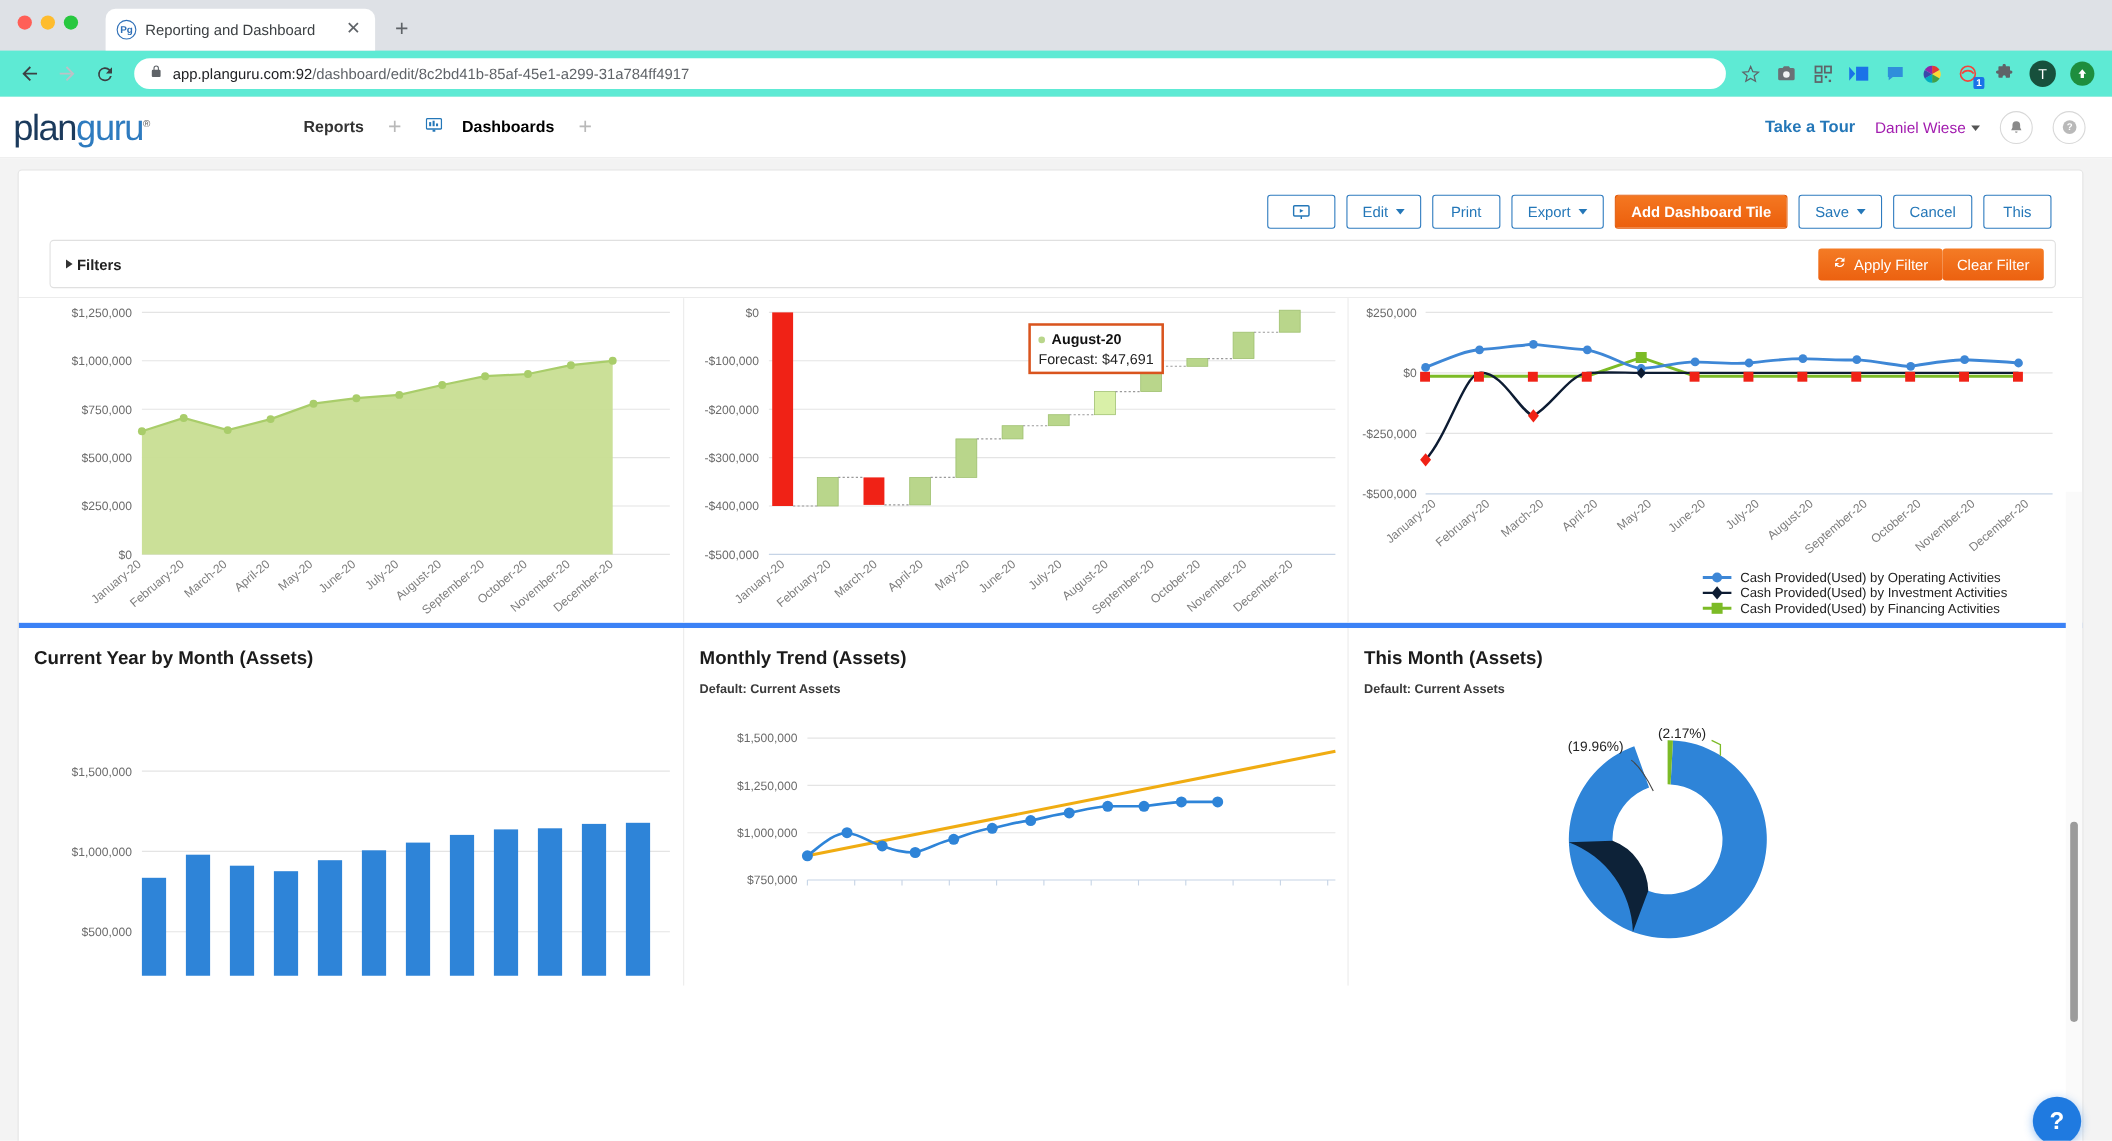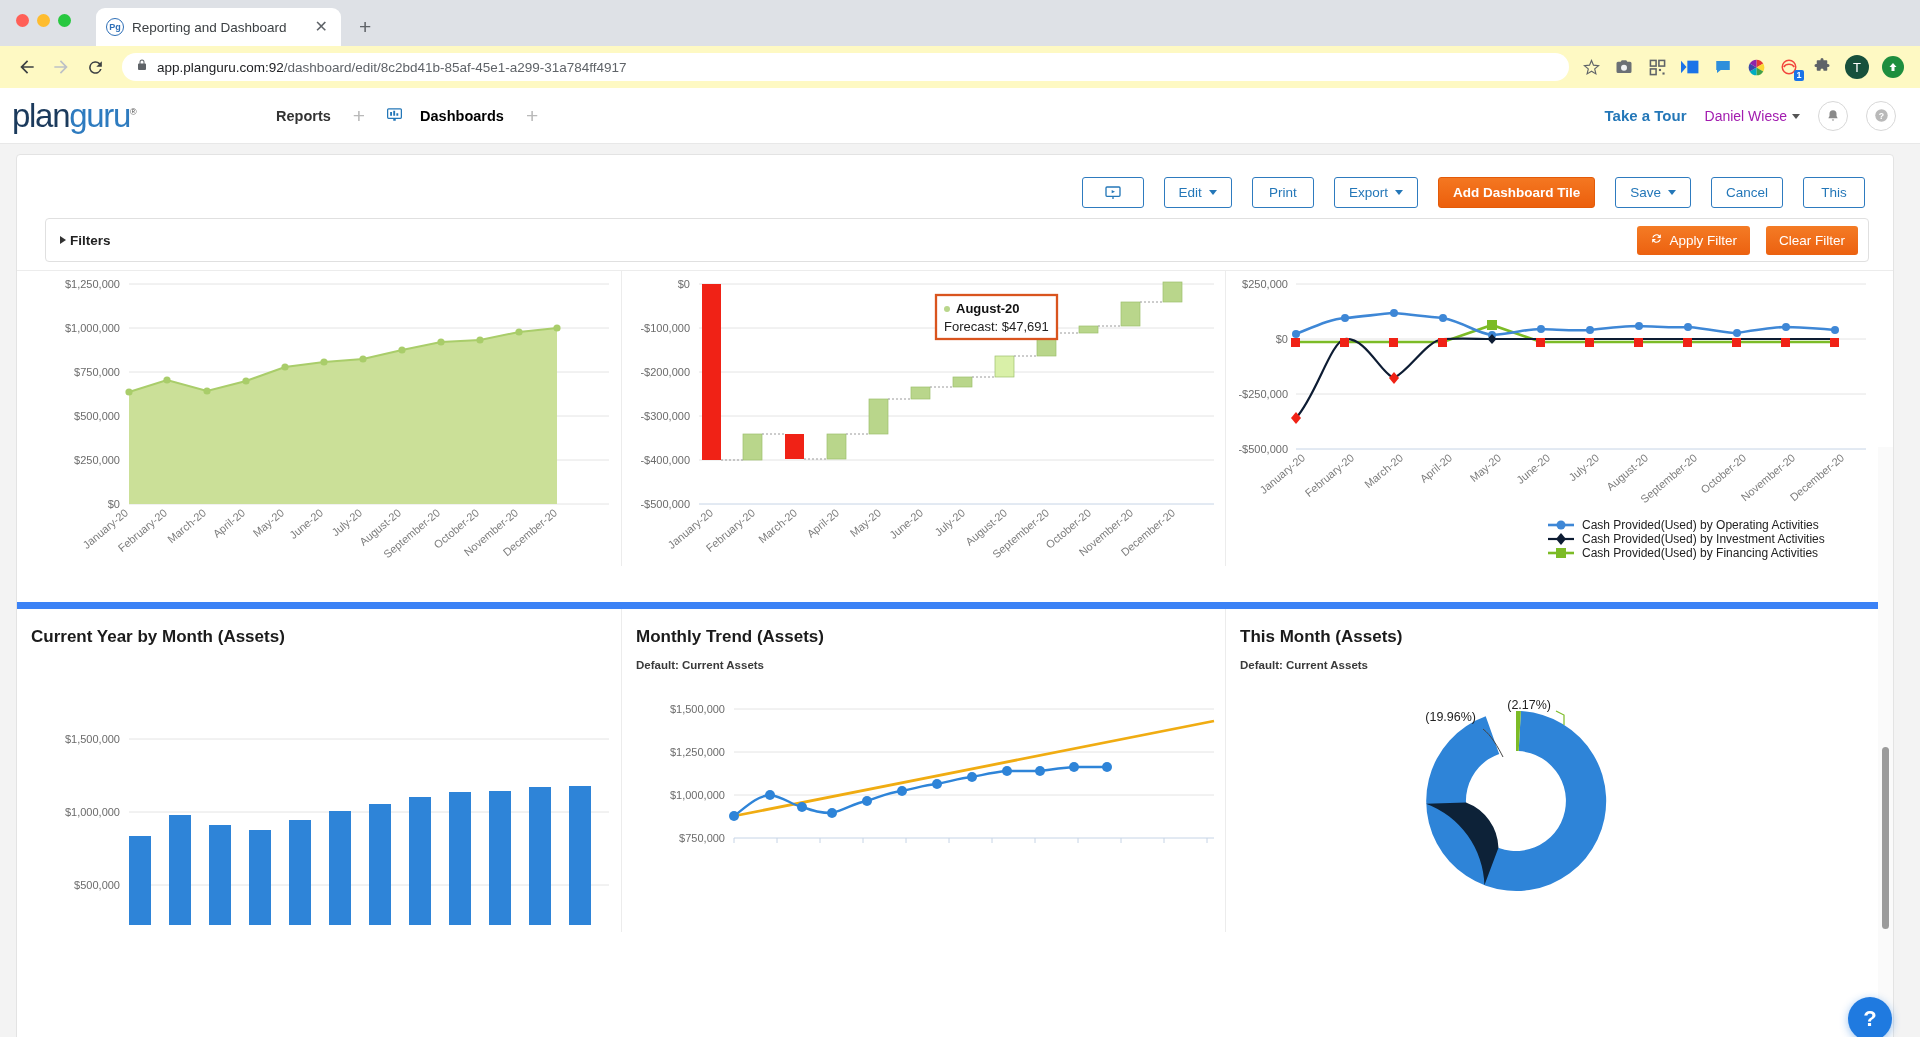--- a/index.html
+++ b/index.html
@@ -25,21 +25,21 @@
   }
   .favicon {
     width: 18px; height: 18px; border-radius: 50%; border: 1.6px solid #2e6fb7;
     color: #2e6fb7; font-size: 9px; font-weight: bold; display: flex;
     align-items: center; justify-content: center; flex: 0 0 auto;
   }
   .tab-title { font-size: 13.5px; color: #3c4043; white-space: nowrap; overflow: hidden; flex: 1; }
   .tab-close { font-size: 16px; color: #5f6368; cursor: pointer; line-height: 1; padding: 0 3px; }
   .newtab { font-size: 21px; color: #5f6368; margin-left: 18px; margin-bottom: 7px; cursor: pointer; }
 
-  .toolbar { height: 42px; background: #fef9c3; display: flex; align-items: center; padding: 0 12px; gap: 4px; }
+  .toolbar { height: 42px; background: #5eead4; display: flex; align-items: center; padding: 0 12px; gap: 4px; }
   .nav-btn { width: 30px; height: 30px; display:flex; align-items:center; justify-content:center; color: #3c4043; cursor: pointer; }
   .nav-btn svg { display: block; }
   .nav-btn.disabled { color: #bdc1c6; }
   .omnibox {
     flex: 1; height: 28px; background: #fff; border-radius: 16px; margin: 0 8px;
     display: flex; align-items: center; padding: 0 14px; gap: 9px;
   }
   .lock { flex: 0 0 auto; }
   .url { font-size: 13.5px; color: #202124; white-space: nowrap; overflow: hidden; }
   .url .host { color: #202124; }
@@ -74,21 +74,21 @@
   .caret-dn { display:inline-block; width:0; height:0; border-left:4.5px solid transparent; border-right:4.5px solid transparent; border-top:5px solid #555; margin-left:5px; vertical-align: middle;}
   .hdr-circ { width: 30px; height: 30px; border-radius: 50%; border: 1px solid #d8d8d8;
     display: flex; align-items: center; justify-content: center; cursor: pointer; color: #7a7a7a; font-size: 14px; }
 
   
   .page { position: relative; width: 1920px; height: 933px; background: #f3f3f3; }
   .panel {
     position: absolute; left: 16px; top: 10px; width: 1878px; height: 940px;
     background: #fff; border: 1px solid #e3e3e3; border-radius: 4px; overflow: hidden;
   }
-  .toolbar-row { display: flex; justify-content: flex-end; gap: 20px; padding: 22px 28px 0 0; }
+  .toolbar-row { display: flex; justify-content: flex-end; gap: 10px; padding: 22px 28px 0 0; }
   .btn {
     min-width: 62px; height: 31px; border: 1px solid #2e7bbf; border-radius: 3px;
     background: #fff; color: #2477b8; font-size: 13.5px; display: flex; align-items: center;
     justify-content: center; padding: 0 14px; cursor: pointer; font-family: "Liberation Sans", sans-serif;
     white-space: nowrap;
   }
   .btn.primary { background: linear-gradient(180deg,#f47721,#ec5f0c); border-color: #e35a08; color: #fff; font-weight: 600; }
   .btn .cc { display:inline-block; width:0; height:0; border-left:4px solid transparent; border-right:4px solid transparent; border-top:5px solid #2477b8; margin-left:7px;}
   .btn-pres { width: 62px; }
 
@@ -105,31 +105,31 @@
     border: solid #2e7bbf; border-width: 0 2px 2px 0; transform: rotate(42deg);
   }
   .global-label { font-size: 13.5px; color: #333; }
 
   .filters-bar {
     margin: 10px 24px 0 28px; height: 44px; border: 1px solid #e0e0e0; border-radius: 4px;
     display: flex; align-items: center; padding: 0 10px 0 14px; background: #fff;
   }
   .filters-lbl { font-size: 13.5px; color: #222; font-weight: 600; display: flex; align-items: center; gap: 4px; cursor: pointer; }
   .chev-r { display:inline-block; width:0; height:0; border-top:4.5px solid transparent; border-bottom:4.5px solid transparent; border-left:6px solid #333;}
-  .filter-btns { margin-left: auto; display: flex; gap: 16px; }
+  .filter-btns { margin-left: auto; display: flex; gap: 0; }
   .fbtn {
     height: 29px; background: linear-gradient(180deg,#f47b25,#ec6110); color: #fff; border: none;
     border-radius: 3px; font-size: 13.5px; padding: 0 13px; display: flex; align-items: center; gap: 6px;
     cursor: pointer; font-family: "Liberation Sans", sans-serif; white-space: nowrap;
   }
 
   
   .grid { position: relative; margin: 8px 0 0 0; }
   .row1 { display: flex; height: 296px; border-top: 1px solid #ececec; }
-  .row2 { display: flex; height: 330px; border-top: 7px solid #3b82f6; margin-top: 36px; }
+  .row2 { display: flex; height: 330px; border-top: 5px solid #3b82f6; }
   .tile { position: relative; overflow: hidden; background: #fff; }
   .tile + .tile { border-left: 1px solid #ececec; }
   .t1 { width: 604px; } .t2 { width: 604px; } .t3 { width: 668px; }
   .tile-title { font-size: 17px; font-weight: bold; color: #1b1b1b; padding: 18px 0 0 14px; }
   .tile-sub { font-size: 11.5px; font-weight: bold; color: #3a3a3a; padding: 12px 0 0 14px; }
 
   svg.chart { display: block; }
   .axlabel { font-size: 11px; fill: #6b6b6b; font-family: "Liberation Sans", sans-serif; }
   .xlabel { font-size: 11px; fill: #7d7d7d; font-family: "Liberation Sans", sans-serif; }
   .gridline { stroke: #e4e4e4; stroke-width: 1; }

